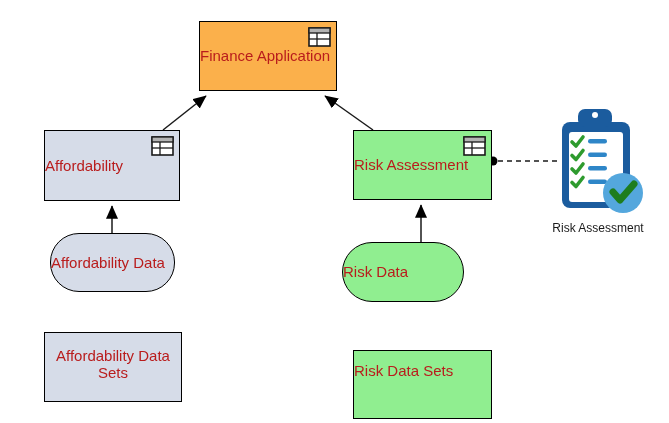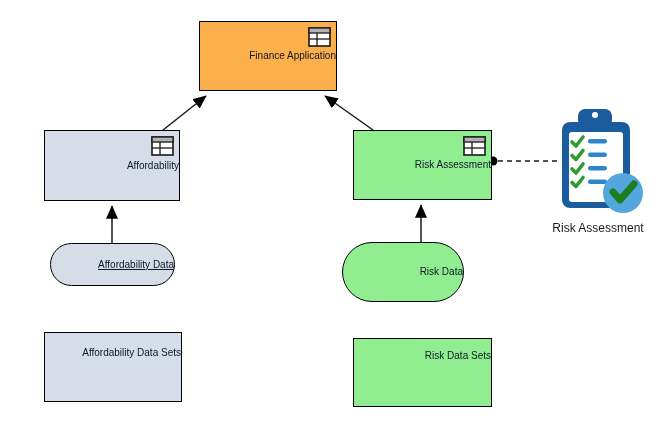--- a/index.html
+++ b/index.html
@@ -2,31 +2,31 @@
 <html><head>
 <meta charset="utf-8">
 <style>
   html,body { margin:0; padding:0; background:#ffffff; }
   #canvas {
     position:relative; width:669px; height:423px; background:#ffffff;
     font-family:"Liberation Sans", sans-serif; overflow:hidden;
   }
   .node {
     position:absolute; box-sizing:border-box; border:1.5px solid #000000;
-    display:flex; align-items:center; justify-content:flex-end;
-    font-size:10px; color:#0f172a; text-align:center; line-height:1.15;
+    display:flex; align-items:center; justify-content:flex-start;
+    font-size:15px; color:#b91c1c; text-align:center; line-height:1.15;
     cursor:default;
   }
   #finance            { left:199px; top:21px;  width:138px; height:70px; background:#FBB04B; }
   #affordability      { left:44px;  top:130px; width:136px; height:71px; background:#D6DCE8; }
   #risk               { left:353px; top:130px; width:139px; height:70px; background:#90EE90; }
-  #affordability-data { left:50px;  top:243px; width:125px; height:43px; background:#D6DCE8; border-radius:29px;text-decoration:underline; }
+  #affordability-data { left:50px;  top:233px; width:125px; height:59px; background:#D6DCE8; border-radius:29px; }
   #risk-data          { left:342px; top:242px; width:122px; height:60px; background:#90EE90; border-radius:30px; }
   #affordability-data-sets { left:44px; top:332px; width:138px; height:70px; background:#D6DCE8; align-items:flex-start; padding-top:14px; }
-  #risk-data-sets          { left:353px; top:338px; width:139px; height:69px; background:#90EE90; align-items:flex-start; padding-top:11px; }
+  #risk-data-sets          { left:353px; top:350px; width:139px; height:69px; background:#90EE90; align-items:flex-start; padding-top:11px; }
   .table-icon { position:absolute; top:5px; right:5px; width:23px; height:20px; }
   #connector-layer { position:absolute; left:0; top:0; width:669px; height:423px; pointer-events:none; }
   #clipboard-icon { position:absolute; left:557px; top:104px; width:92px; height:112px; }
   #annotation-caption {
     position:absolute; left:550px; top:220px; width:96px;
     font-size:12px; line-height:16px; color:#1a1a1a; text-align:center;
   }
 </style>
 </head>
 <body>

